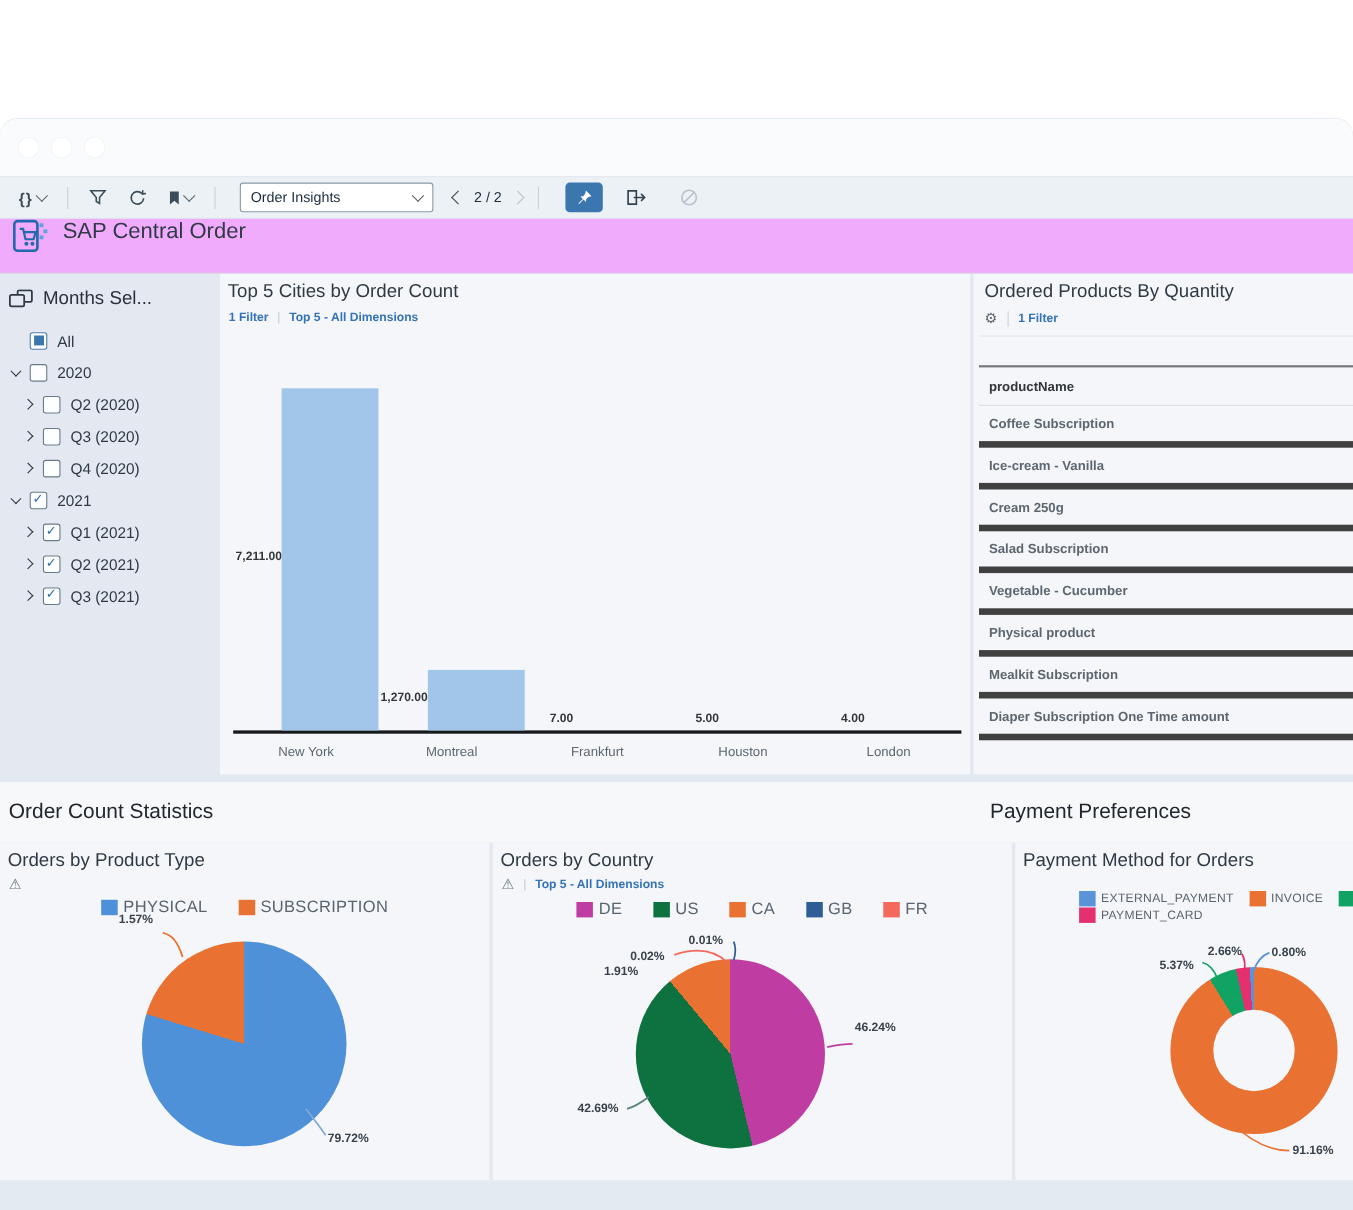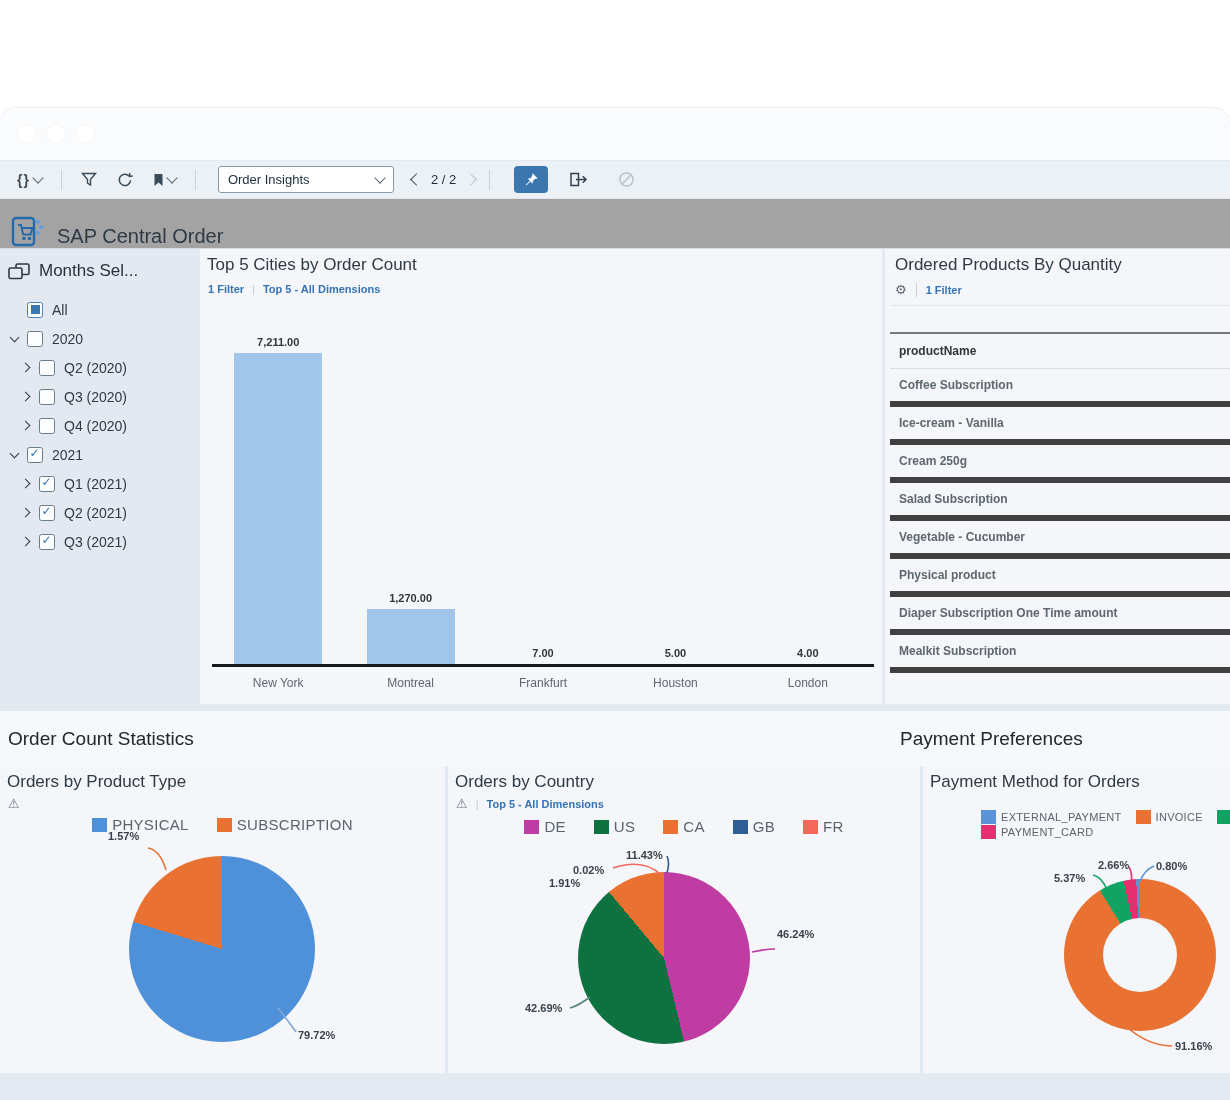--- a/index.html
+++ b/index.html
@@ -22,22 +22,22 @@
           background:#fff;border:1px solid #8A99A8;border-radius:3px;padding:0 9px;margin-left:8px}
   .select .sval{font-size:13px;color:#1D2D3E}
   .pagnav{display:flex;align-items:center;gap:10px;margin-left:8px}
   .pag{font-size:13px;color:#1D2D3E}
   .navchev{width:8px;height:8px;border-left:1.8px solid #3B4C59;border-bottom:1.8px solid #3B4C59}
   .navchev.left{transform:rotate(45deg)}
   .navchev.right{transform:rotate(-135deg);border-color:#B9C3CD}
   .pinbtn{width:34px;height:27px;background:#3B76AE;border-radius:4px;display:flex;align-items:center;
           justify-content:center;margin-left:10px;cursor:pointer}
   
-  .appheader{height:49px;background:#a3a3a3;border-bottom:1px solid #D5DCE3;display:flex;
-             align-items:flex-end;gap:13px;padding-left:10px}
+  .appheader{height:49px;background:#f0abfc;border-bottom:1px solid #D5DCE3;display:flex;
+             align-items:flex-start;gap:13px;padding-left:10px}
   .appheader .title{font-size:20px;color:#2F3A45}
   
   .content{display:flex;gap:3px;height:455px}
   .sidebar{width:197px;background:#E4E9F1;box-sizing:border-box;padding:12px 0 0 8px;flex:none}
   .side-head{display:flex;align-items:center;gap:9px;font-size:17px;color:#29313A;margin-bottom:14px}
   .tree-row{display:flex;align-items:center;height:29px;cursor:pointer}
   .tree-row.indent{margin-left:12px}
   .expander{width:14px;height:14px;position:relative;margin-right:5px;flex:none}
   .expander.down::after{content:"";position:absolute;left:3px;top:2px;width:6px;height:6px;
       border-right:1.7px solid #2F3A44;border-bottom:1.7px solid #2F3A44;transform:rotate(45deg)}
@@ -54,21 +54,21 @@
   .barpanel{flex:1}
   .tablepanel{width:345px;flex:none;overflow:hidden}
   .ctitle{position:absolute;left:7px;top:6px;font-size:17px;color:#2F3A45}
   .cfilters{position:absolute;left:8px;top:34px;display:flex;gap:8px;align-items:center;
             font-size:11px;font-weight:bold;color:#3573B7}
   .fdiv{color:#C3CBD3;font-weight:normal}
   .warn{font-size:13px;color:#6A7680;font-weight:normal}
   
   .barwrap{position:absolute;left:12px;right:8px;top:85px}
   .bar-cols{display:flex;height:330px;align-items:flex-end;border-bottom:3px solid #15191D}
-  .bar-col{flex:1;display:flex;flex-direction:column;align-items:center;}
+  .bar-col{flex:1;display:flex;align-items:center;justify-content:flex-end}
   .bar-value{font-size:11px;font-weight:bold;color:#32363A;margin-bottom:5px;white-space:nowrap}
   .bar{width:88px;background:#A2C6E9}
   .bar-cats{display:flex}
   .bar-cat{flex:1;text-align:center;font-size:12px;color:#5E6770;padding-top:9px}
   
   .tfilters{position:absolute;left:10px;top:33px;display:flex;align-items:center;gap:9px;
             font-size:11px;font-weight:bold;color:#3573B7}
   .gear{font-size:13px;color:#5E6770}
   .vdiv{width:1px;height:14px;background:#C9D2DA}
   .twrap{position:absolute;left:5px;right:0;top:56px}
@@ -292,22 +292,22 @@
         <div class="tline1"></div>
         <div class="trule"></div>
         <div class="thead">productName</div>
         <div>
             <div class="trow">Coffee Subscription</div>
             <div class="trow">Ice-cream - Vanilla</div>
             <div class="trow">Cream 250g</div>
             <div class="trow">Salad Subscription</div>
             <div class="trow">Vegetable - Cucumber</div>
             <div class="trow">Physical product</div>
+            <div class="trow">Mealkit Subscription</div>
             <div class="trow">Diaper Subscription  One Time amount</div>
-            <div class="trow">Mealkit Subscription</div>
           </div>
       </div>
     </section>
   </div>
 
   <div class="sections">
     <div class="sec-left">Order Count Statistics</div>
     <div class="sec-right">Payment Preferences</div>
   </div>
 
@@ -358,21 +358,21 @@
           <span class="litem">
             <span class="swatch" style="background: rgb(46, 94, 149);"></span>
             <span>GB</span>
           </span>
           <span class="litem">
             <span class="swatch" style="background: rgb(244, 105, 92);"></span>
             <span>FR</span>
           </span>
         </div>
       <div class="pie" id="pie2" style="background: conic-gradient(rgb(191, 61, 163) 0%, rgb(191, 61, 163) 46.24%, rgb(14, 113, 64) 46.24%, rgb(14, 113, 64) 88.93%, rgb(233, 113, 50) 88.93%, rgb(233, 113, 50) 99.97%, rgb(46, 94, 149) 99.97%, rgb(46, 94, 149) 99.98%, rgb(244, 105, 92) 99.98%, rgb(244, 105, 92) 100%);"></div>
-      <span class="plabel" style="left:178px;top:83px">11.43%</span>
+      <span class="plabel" style="left:178px;top:83px">0.01%</span>
       <span class="plabel" style="left:125px;top:98px">0.02%</span>
       <span class="plabel" style="left:101px;top:111px">1.91%</span>
       <span class="plabel" style="left:77px;top:236px">42.69%</span>
       <span class="plabel" style="left:329px;top:162px">46.24%</span>
       <svg class="leaders" width="435" height="308" viewBox="0 0 435 308">
         <path d="M304 186 Q318 183 327 183" fill="none" stroke="#BF3DA3" stroke-width="1.6"></path>
         <path d="M142 231 Q130 240 122 242" fill="none" stroke="#56837B" stroke-width="1.6"></path>
         <path d="M165 102 Q196 92 213 109" fill="none" stroke="#F4695C" stroke-width="1.6"></path>
         <path d="M219 90 Q222 97 219 107" fill="none" stroke="#2E5E95" stroke-width="1.6"></path>
       </svg>

